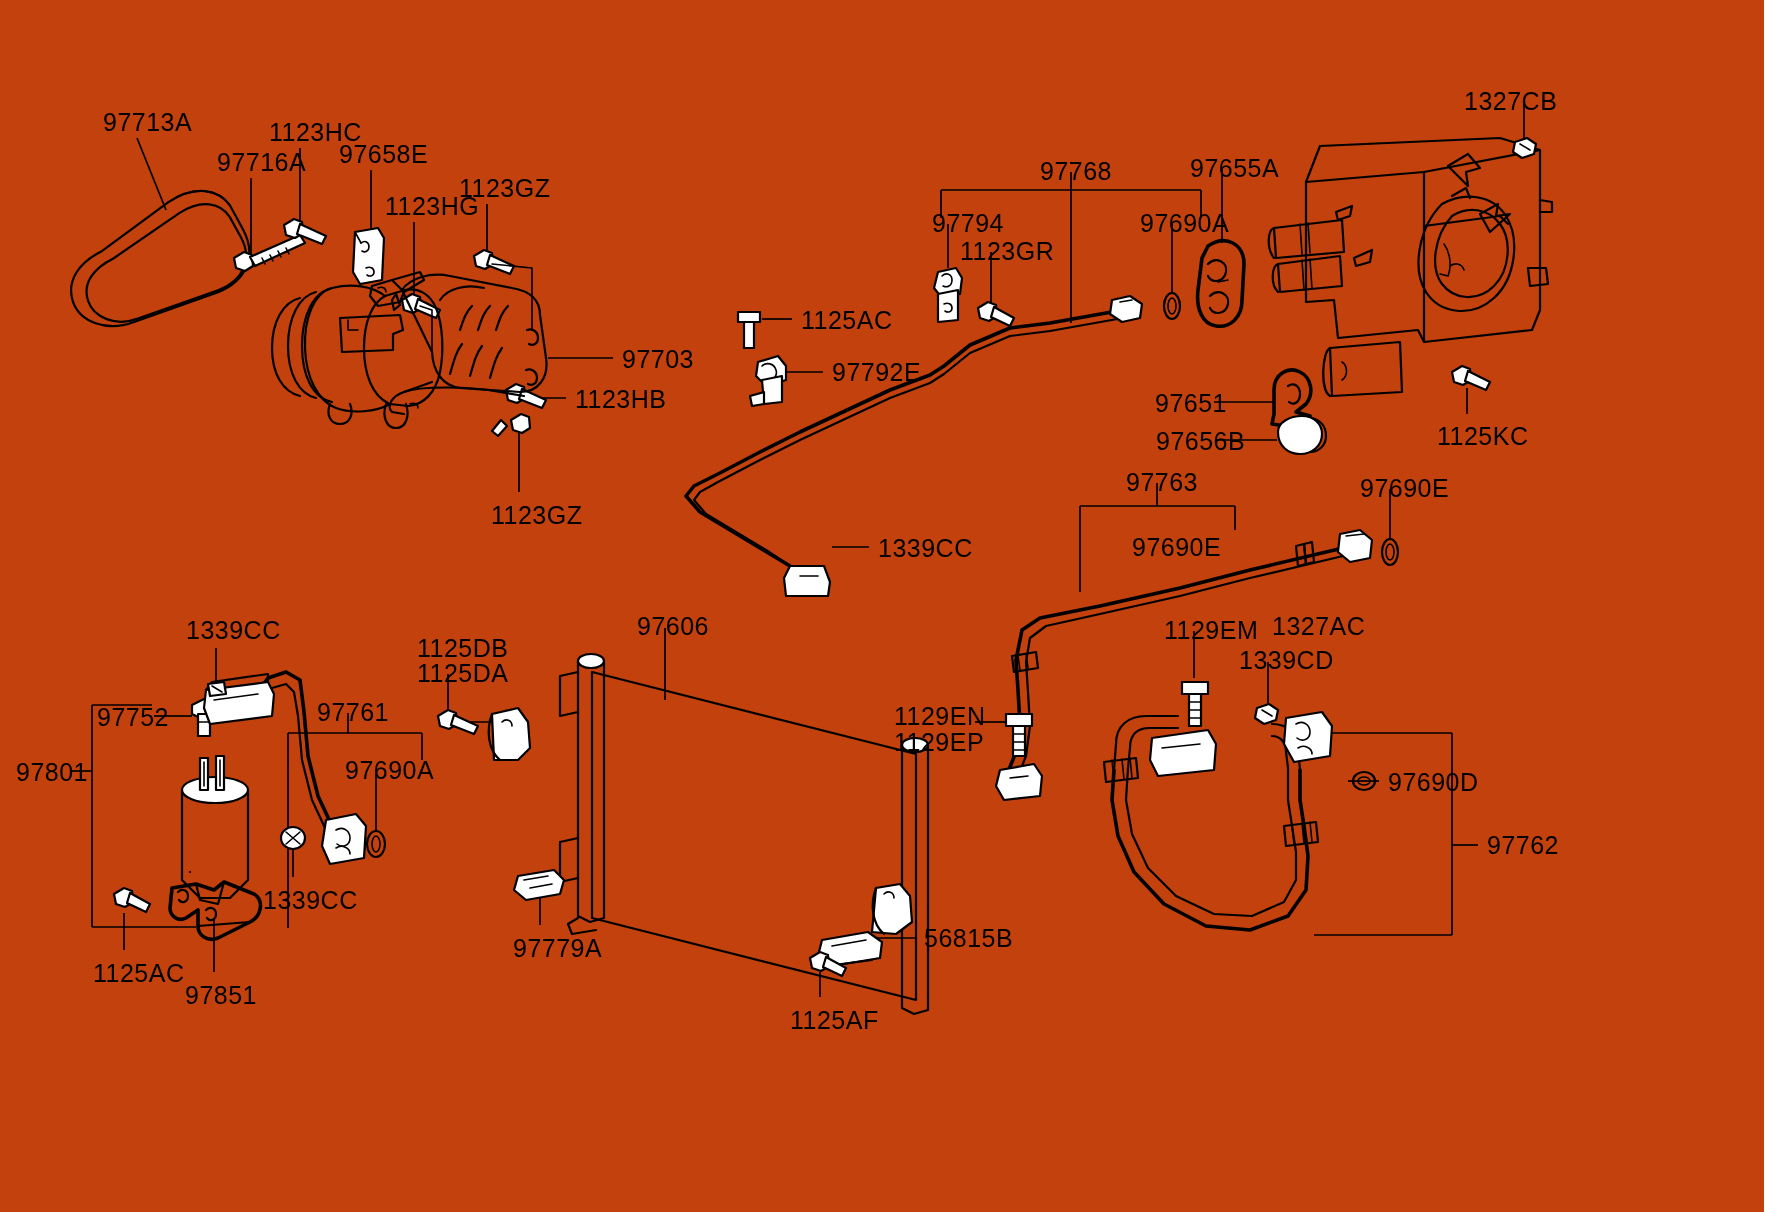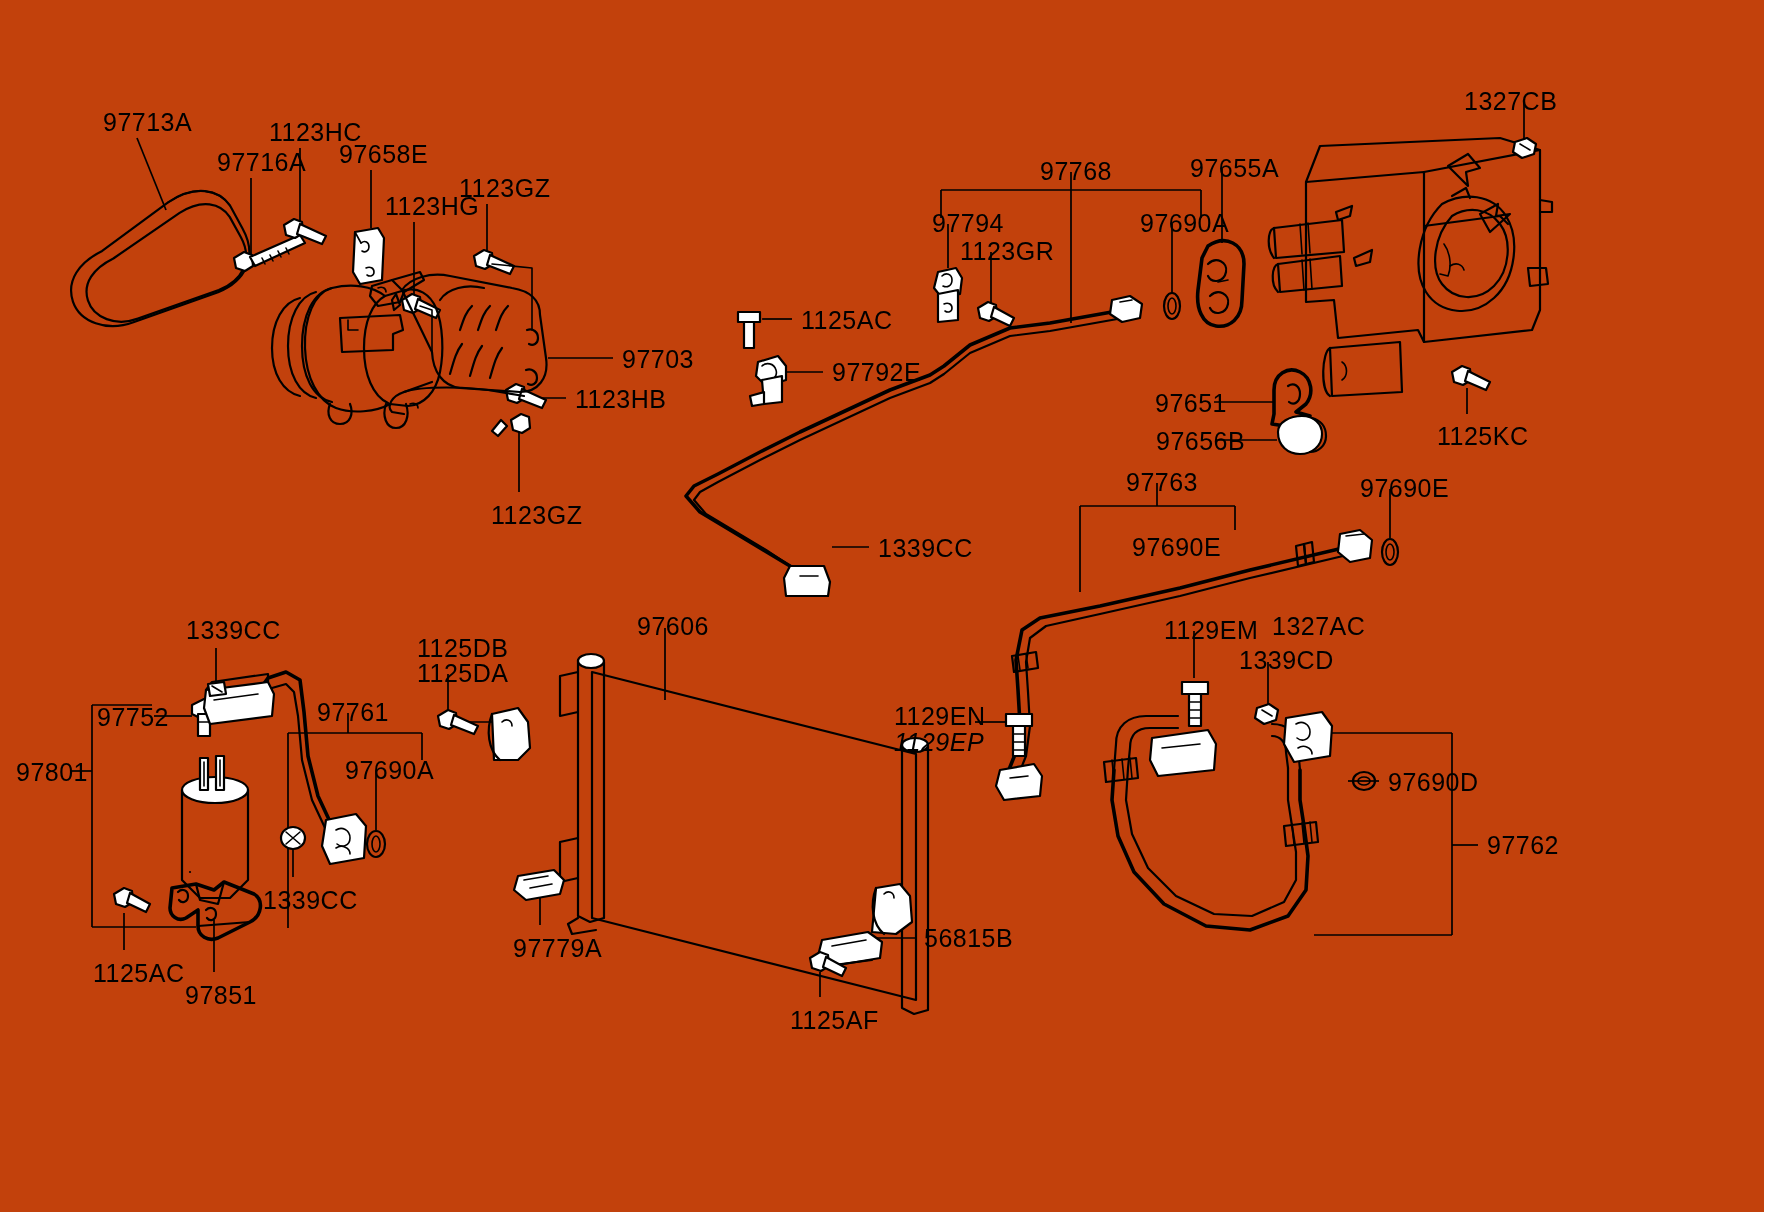--- a/index.html
+++ b/index.html
@@ -571,21 +571,21 @@
   <div class="lbl" style="left:1155px; top:389px;text-align:right;">97651</div>
   <div class="lbl" style="left:1156px; top:427px;">97656B</div>
   <div class="lbl" style="left:1437px; top:422px;">1125KC</div>
   <div class="lbl" style="left:1126px; top:468px;">97763</div>
   <div class="lbl" style="left:1132px; top:533px;">97690E</div>
   <div class="lbl" style="left:1360px; top:474px;">97690E</div>
   <div class="lbl" style="left:1164px; top:616px;">1129EM</div>
   <div class="lbl" style="left:1239px; top:612px;padding-left:33px;">1327AC</div>
   <div class="lbl" style="left:1239px; top:646px;">1339CD</div>
   <div class="lbl" style="left:894px; top:702px;">1129EN</div>
-  <div class="lbl" style="left:894px; top:728px;font-style:italic;">1129EP</div>
+  <div class="lbl" style="left:894px; top:728px;">1129EP</div>
   <div class="lbl" style="left:1388px; top:768px;">97690D</div>
   <div class="lbl" style="left:1487px; top:831px;">97762</div>
   <div class="lbl" style="left:186px; top:616px;">1339CC</div>
   <div class="lbl" style="left:97px; top:703px;">97752</div>
   <div class="lbl" style="left:16px; top:758px;">97801</div>
   <div class="lbl" style="left:317px; top:698px;">97761</div>
   <div class="lbl" style="left:345px; top:756px;">97690A</div>
   <div class="lbl" style="left:263px; top:886px;">1339CC</div>
   <div class="lbl" style="left:93px; top:959px;">1125AC</div>
   <div class="lbl" style="left:185px; top:981px;">97851</div>

